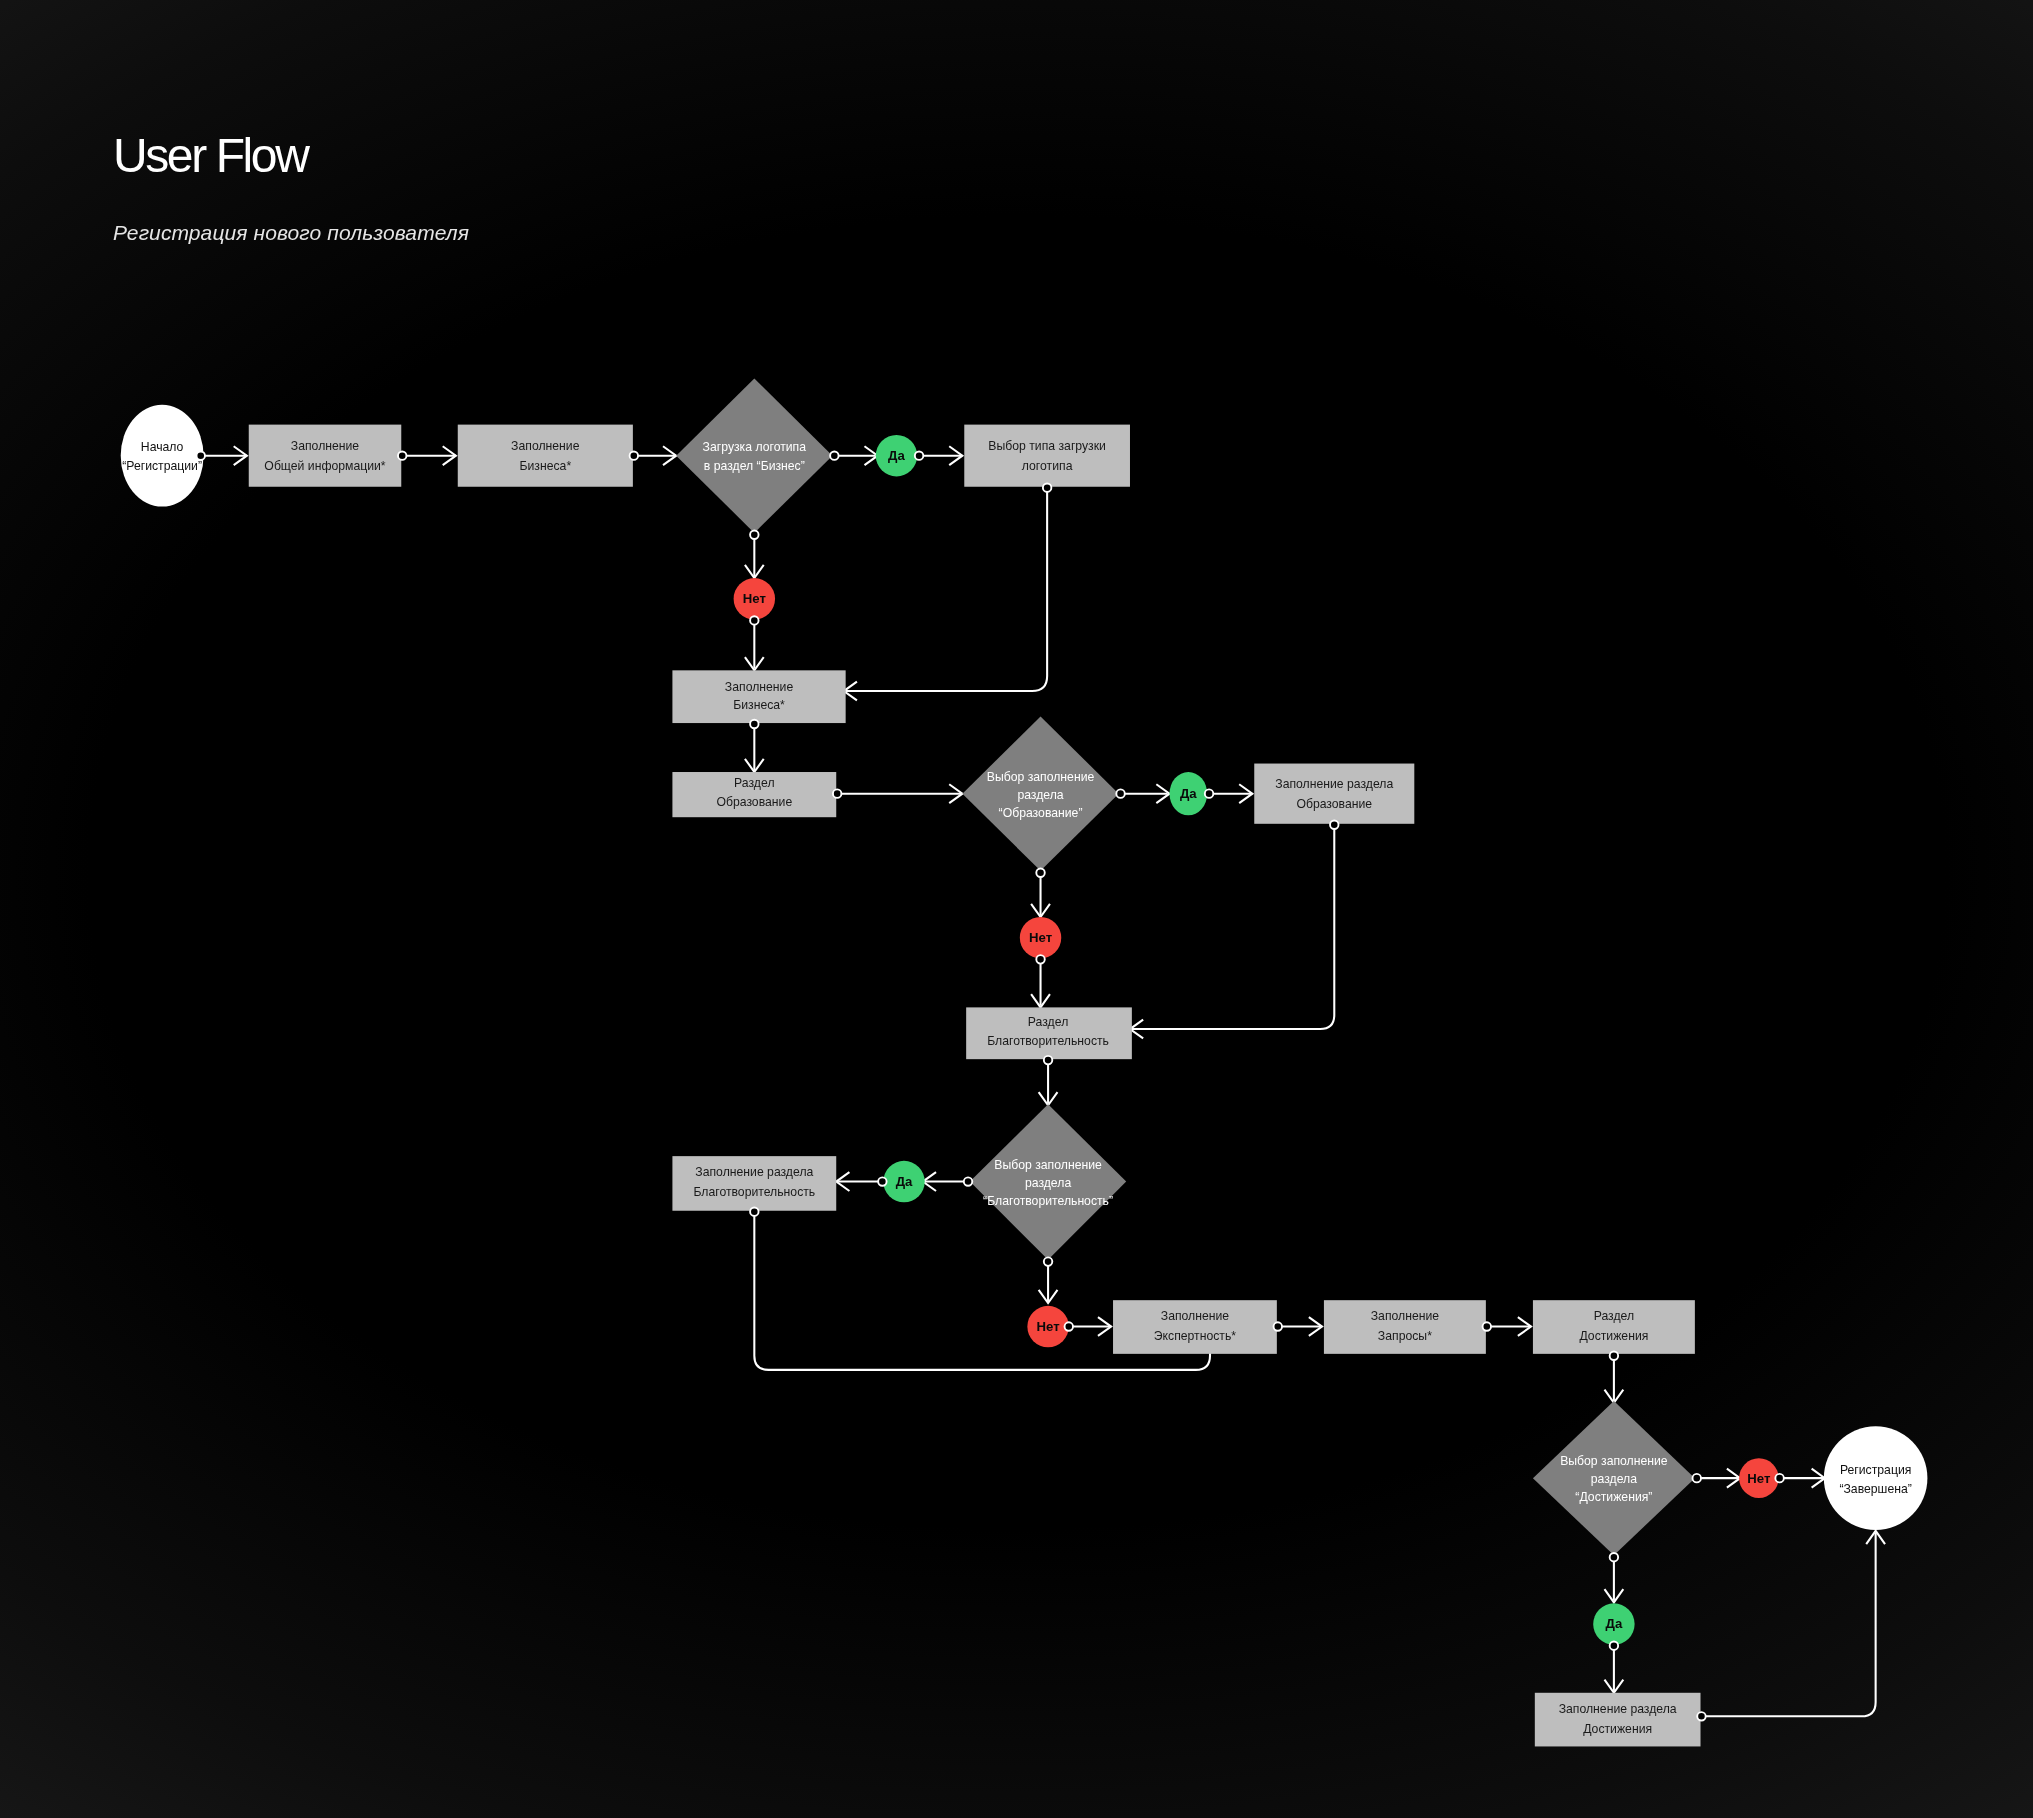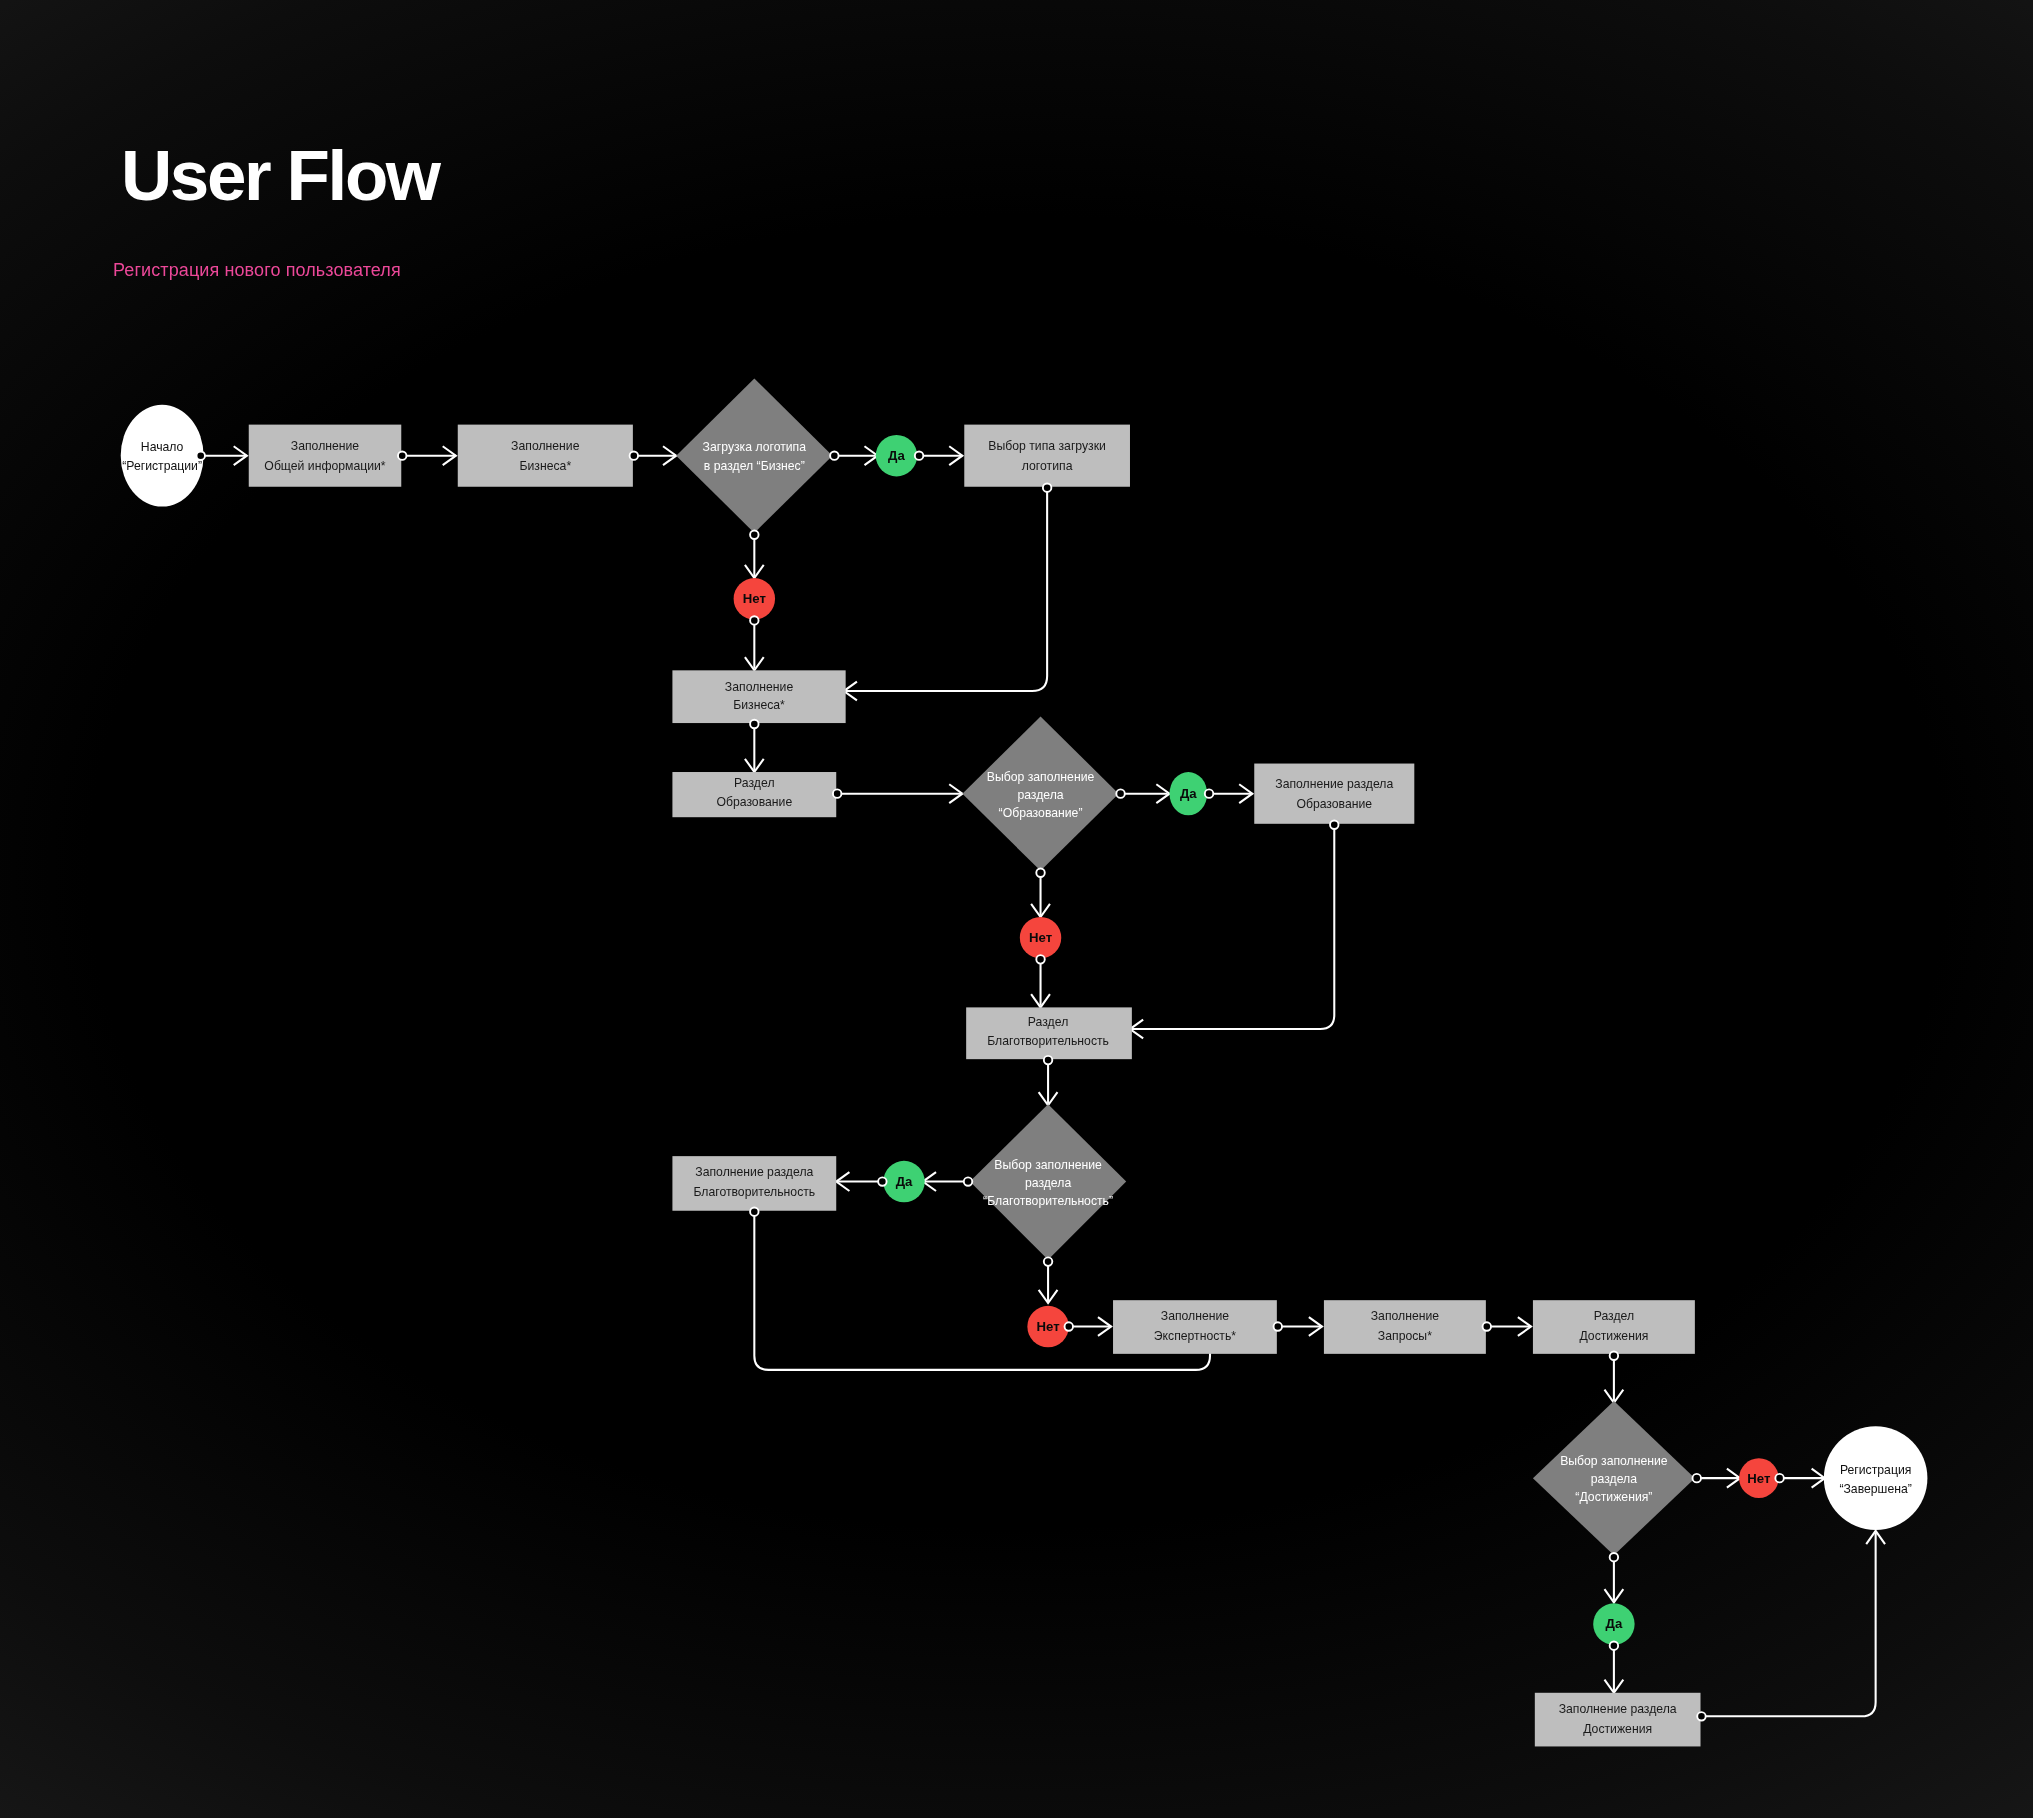--- a/index.html
+++ b/index.html
@@ -25,33 +25,34 @@
         #1c1c1c 76%,
         #262626 88%,
         #2f2f2f 100%);
   }
   #header {
     position: absolute;
     left: 113px;
     top: 132px;
   }
   #title {
-    font-size: 71px;
-    font-weight: bold;
+    font-size: 48px;
+    font-weight: normal;
     color: #ffffff;
     letter-spacing: -2.4px;
     line-height: 1;
-    margin: 8px;
+    margin: 0;
   }
   #subtitle {
-    font-size: 18px;
-    color: #ec4899;
+    font-size: 21px;
+    color: #e5e5e5;
     margin: 0;
     padding-top: 41px;
     letter-spacing: 0.1px;
+    font-style: italic;
   }
   svg#flow {
     position: absolute;
     left: 0;
     top: 0;
     width: 2034px;
     height: 1818px;
   }
   .nodeText {
     font-family: "Liberation Sans", sans-serif;

